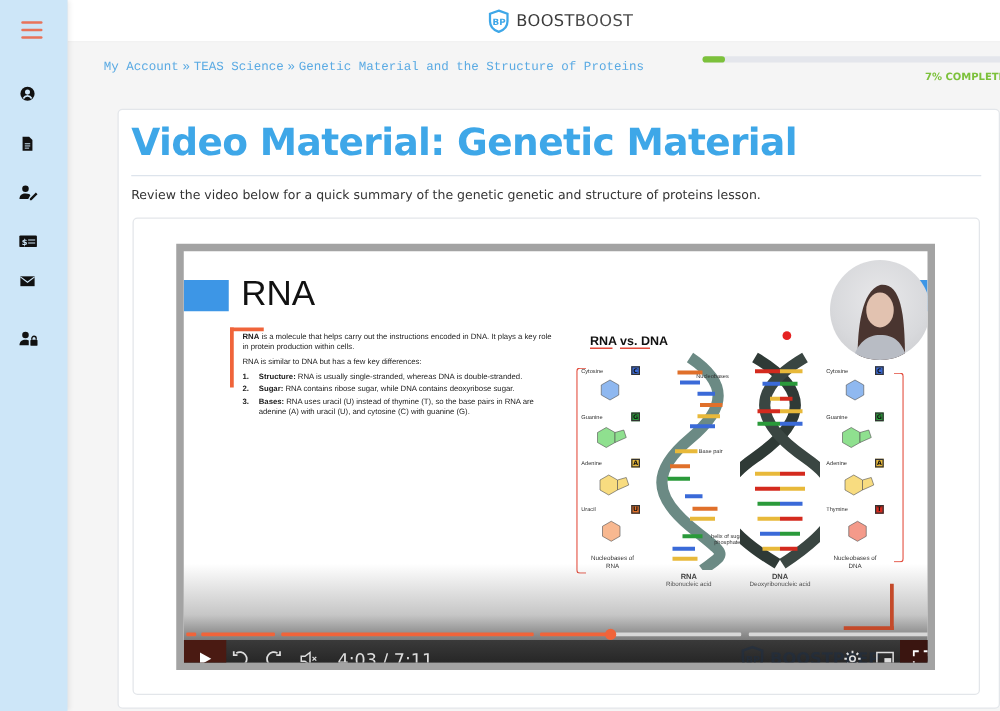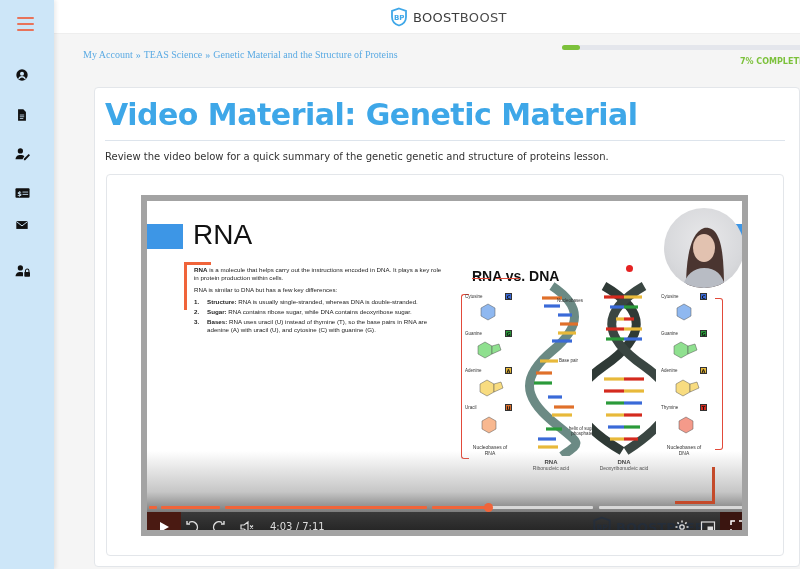--- a/index.html
+++ b/index.html
@@ -5,57 +5,57 @@
   * { box-sizing: border-box; margin: 0; padding: 0; }
   html, body { width: 800px; height: 569px; overflow: hidden; background: #f5f5f5; font-family: "DejaVu Sans", sans-serif; }
   .sidebar { position: absolute; left: 0; top: 0; width: 54px; height: 569px; background: #cde6f8; box-shadow: 2px 0 4px rgba(0,0,0,0.08); z-index: 2; }
   .sidebar .menu { position: absolute; left: 17px; top: 17px; width: 17px; height: 14px; cursor: pointer; }
   .sidebar .menu span { display: block; height: 2px; background: #e8735a; margin-bottom: 4px; border-radius: 1px; }
   .sidebar .nav-icon { position: absolute; left: 15px; width: 14px; height: 14px; cursor: pointer; }
   .topbar { position: absolute; left: 54px; top: 0; width: 746px; height: 34px; background: #fff; border-bottom: 1px solid #eee; }
   .logo { position: absolute; left: 335px; top: 7px; display: flex; align-items: center; gap: 4px; }
   .logo .brand { font-family: "DejaVu Sans", sans-serif; font-size: 13px; letter-spacing: 0.3px; color: #4a4a4a; }
   .logo .brand b { font-weight: 400; color: #3c3c3c; }
-  .breadcrumb { position: absolute; left: 83px; top: 49px; font-family: Liberation Serif, serif; font-size: 10px; color: #5aaae3; white-space: nowrap; text-align: right; }
+  .breadcrumb { position: absolute; left: 83px; top: 49px; font-family: Liberation Mono, monospace; font-size: 10px; color: #5aaae3; white-space: nowrap; text-align: right; }
   .breadcrumb a { color: #5aaae3; text-decoration: none; cursor: pointer; }
   .breadcrumb .sep { margin: 0 3px; }
   .progress-track { position: absolute; left: 562px; top: 45px; width: 240px; height: 5px; background: #e4e6ec; border-radius: 3px; }
   .progress-fill { height: 5px; width: 18px; background: #7cc13b; border-radius: 3px; }
   .progress-label { position: absolute; left: 740px; top: 57px; font-size: 8px; font-weight: bold; color: #7cc13b; white-space: nowrap; }
   .card { position: absolute; left: 94px; top: 87px; width: 706px; height: 480px; background: #fff; border: 1px solid #e3e6ea; border-radius: 4px; }
   .title { position: absolute; left: 105px; top: 97px; font-family: "DejaVu Sans", sans-serif; font-weight: bold; font-size: 30px; color: #3ea7e8; letter-spacing: -0.5px; white-space: nowrap; }
   .title-rule { position: absolute; left: 105px; top: 140px; width: 680px; height: 1px; background: #dde4ec; }
   .intro { position: absolute; left: 105px; top: 151px; font-size: 10px; color: #333; white-space: nowrap; }
   .video-frame { position: absolute; left: 106px; top: 174px; width: 678px; height: 382px; border: 1px solid #e3e6ea; border-radius: 4px; background: #fff; }
   .player { position: absolute; left: 141px; top: 195px; width: 607px; height: 341px; background: #fff; border: 6px solid #a3a3a3; overflow: hidden; }
   .slide-bar { position: absolute; left: 0; top: 23px; width: 36px; height: 25px; background: #3d96e6; }
   .slide-bar-r { position: absolute; right: 0; top: 23px; width: 10px; height: 25px; background: #3d96e6; }
   .slide-title { position: absolute; left: 46px; top: 18px; font-family: "Liberation Sans", sans-serif; font-size: 28px; color: #111; }
   .slide-text { position: absolute; left: 47px; top: 65px; width: 250px; font-family: "Liberation Sans", sans-serif; font-size: 6.2px; line-height: 8px; color: #222; }
   .slide-text p { margin-bottom: 4px; }
   .slide-text ol { list-style: none; }
   .slide-text li { display: flex; margin-bottom: 2px; }
   .slide-text li .n { width: 13px; font-weight: bold; flex-shrink: 0; }
   .bracket-tl { position: absolute; left: 37px; top: 61px; width: 27px; height: 48px; border-top: 3px solid #f0643a; border-left: 3px solid #f0643a; }
-  .diagram-title { position: absolute; left: 325px; top: 67px; font-family: "Liberation Sans", sans-serif; font-weight: bold; font-size: 14px; color: #111; }
+  .diagram-title { position: absolute; left: 325px; top: 67px; font-family: "Liberation Sans", sans-serif; font-weight: bold; font-size: 10px; color: #111; }
   .base-label { position: absolute; font-family: "Liberation Sans", sans-serif; font-size: 4.5px; color: #333; }
   .base-chip { position: absolute; width: 7px; height: 7px; font-size: 5px; font-weight: bold; text-align: center; line-height: 7px; color: #111; border: 0.5px solid #333; }
   .mol { position: absolute; }
   .cap { position: absolute; font-family: "Liberation Sans", sans-serif; font-size: 5px; color: #333; text-align: center; }
   .cap b { font-size: 6px; display: block; }
   .webcam { position: absolute; left: 517px; top: 7px; width: 80px; height: 80px; border-radius: 50%; background: radial-gradient(circle at 50% 40%, #e8e8ea 0%, #d8d9dc 60%, #c8c9cc 100%); overflow: hidden; }
   .red-dot { position: absolute; left: 479px; top: 64px; width: 7px; height: 7px; border-radius: 50%; background: #e52222; }
   .controls-grad { position: absolute; left: 0; top: 250px; width: 607px; height: 91px; background: linear-gradient(to bottom, rgba(255,255,255,0) 0%, rgba(160,160,160,0.6) 45%, rgba(80,80,80,0.9) 75%, #222 100%); }
   .seek { position: absolute; left: 0; top: 305px; width: 607px; height: 3px; }
   .seek .seg { position: absolute; top: 0; height: 3px; border-radius: 1px; }
   .seek .knob { position: absolute; top: -3px; width: 9px; height: 9px; border-radius: 50%; background: #f0643a; cursor: pointer; }
   .ctrl-bar { position: absolute; left: 0; top: 311px; width: 607px; height: 30px; background: linear-gradient(to bottom, #3a3a3a, #1a1a1a); }
   .play-btn { position: absolute; left: 0; top: 0; width: 34px; height: 30px; background: #4a1a12; display: flex; align-items: center; justify-content: center; cursor: pointer; }
   .ctrl-icon { position: absolute; top: 7px; width: 16px; height: 16px; cursor: pointer; }
-  .time { position: absolute; left: 123px; top: 9px; font-family: "DejaVu Sans", sans-serif; font-size: 10px; color: #ddd; white-space: nowrap; }
+  .time { position: absolute; left: 123px; top: 9px; font-family: "DejaVu Sans", sans-serif; font-size: 14px; color: #ddd; white-space: nowrap; }
   .fs-btn { position: absolute; right: 0; top: 0; width: 34px; height: 30px; background: #3a1510; display: flex; align-items: center; justify-content: center; cursor: pointer; }
   .watermark { position: absolute; left: 444px; top: 4px; display: flex; align-items: center; gap: 3px; opacity: 0.55; }
   .watermark span { font-weight: 800; font-size: 13px; color: #1e2e44; }
   .bracket-br { position: absolute; left: 528px; top: 266px; width: 40px; height: 37px; border-right: 3px solid #c44a2a; border-bottom: 3px solid #c44a2a; }
   .bracket-l2 { position: absolute; left: 314px; top: 93px; width: 8px; height: 165px; border-left: 1.5px solid #e24a3a; border-top: 1.5px solid #e24a3a; border-bottom: 1.5px solid #e24a3a; border-radius: 3px 0 0 3px; }
   .bracket-r2 { position: absolute; left: 568px; top: 97px; width: 8px; height: 152px; border-right: 1.5px solid #e24a3a; border-top: 1.5px solid #e24a3a; border-bottom: 1.5px solid #e24a3a; border-radius: 0 3px 3px 0; }
 </style>
 </head>
 <body>
 

